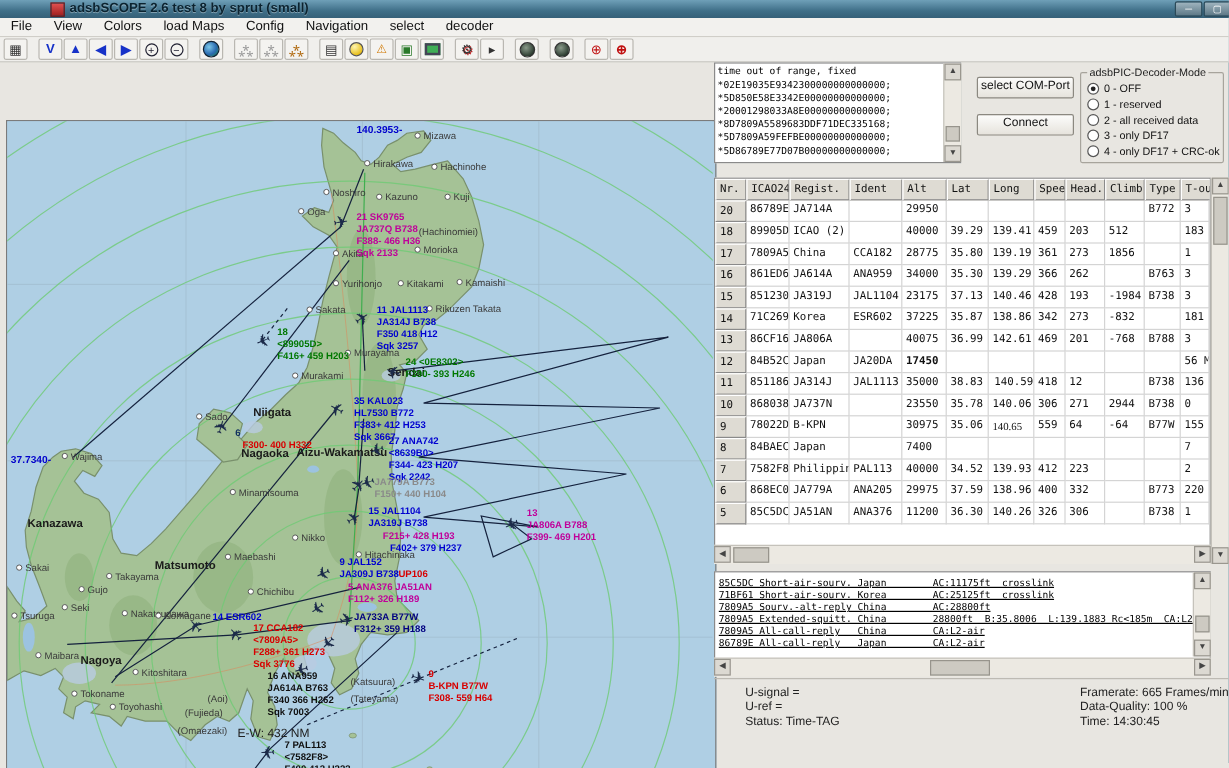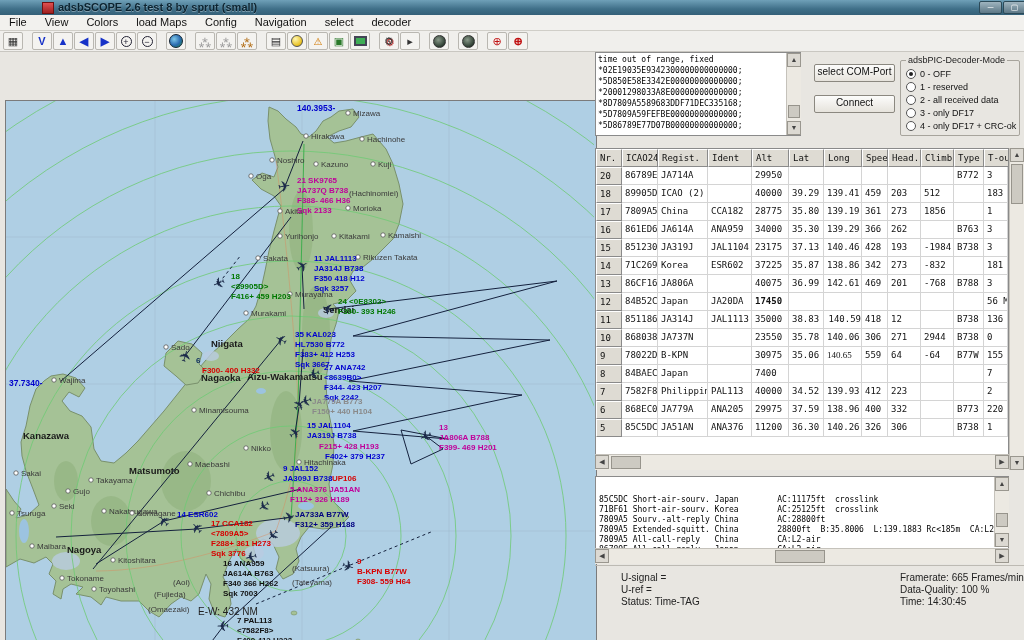--- a/index.html
+++ b/index.html
@@ -48,21 +48,21 @@
   .radio-dot{width:8px;height:8px;border-radius:50%;border:1px solid #555;background:#fff;margin-right:4px;position:relative;flex:0 0 auto;}
   .radio-dot.sel::after{content:"";position:absolute;left:2px;top:2px;width:4px;height:4px;border-radius:50%;background:#222;}
   .radio-label{font-size:9px;color:#111;white-space:nowrap;}
   
   .grid{position:absolute;left:0;top:96px;width:414px;height:322px;background:#fff;border:1px solid #8a8a8a;box-sizing:border-box;overflow:hidden;}
   .grid-row{display:flex;height:18px;}
   .grid-cell{font-family:"DejaVu Sans Mono",monospace;font-size:9px;line-height:17px;padding-left:3px;box-sizing:border-box;border-right:1px solid #d4d4d4;border-bottom:1px solid #d4d4d4;overflow:hidden;white-space:nowrap;color:#111;}
   .grid-cell.fixed{background:#dedbd3;border:1px solid;border-color:#fff #8a8a8a #8a8a8a #fff;}
   .grid-hdr .grid-cell{background:#dedbd3;border:1px solid;border-color:#fff #8a8a8a #8a8a8a #fff;}
   
-  .logbox{position:absolute;left:0;top:424px;width:414px;height:87px;background:#fff;border:1px solid #8a8a8a;font-family:"DejaVu Sans Mono",monospace;font-size:8px;line-height:10px;padding:18px 3px;box-sizing:border-box;white-space:pre;overflow:hidden;}
+  .logbox{position:absolute;left:0;top:424px;width:414px;height:87px;background:#fff;border:1px solid #8a8a8a;font-family:"DejaVu Sans Mono",monospace;font-size:8px;line-height:10px;padding:4px 3px;box-sizing:border-box;white-space:pre;overflow:hidden;text-decoration:underline;}
   
   .statuspanel{position:absolute;left:0;top:513px;width:429px;height:46px;border-top:1px solid #bdbab3;}
   .sp-line{position:absolute;font-size:10px;color:#222;white-space:nowrap;}
   
   .statusbar{position:absolute;left:0;top:626px;width:1024px;height:14px;background:#e8e6e1;border-top:1px solid #999;}
   .statusbar .sb-text{position:absolute;left:4px;top:1px;font-size:10px;color:#111;}
   .sb-div{position:absolute;top:1px;width:1px;height:12px;background:#b5b2ab;box-shadow:1px 0 0 #fff;}
   .grip{position:absolute;right:1px;top:2px;width:11px;height:11px;
     background:repeating-linear-gradient(135deg,transparent 0 2px,#aaa 2px 3px,#fff 3px 4px);}
 </style>

